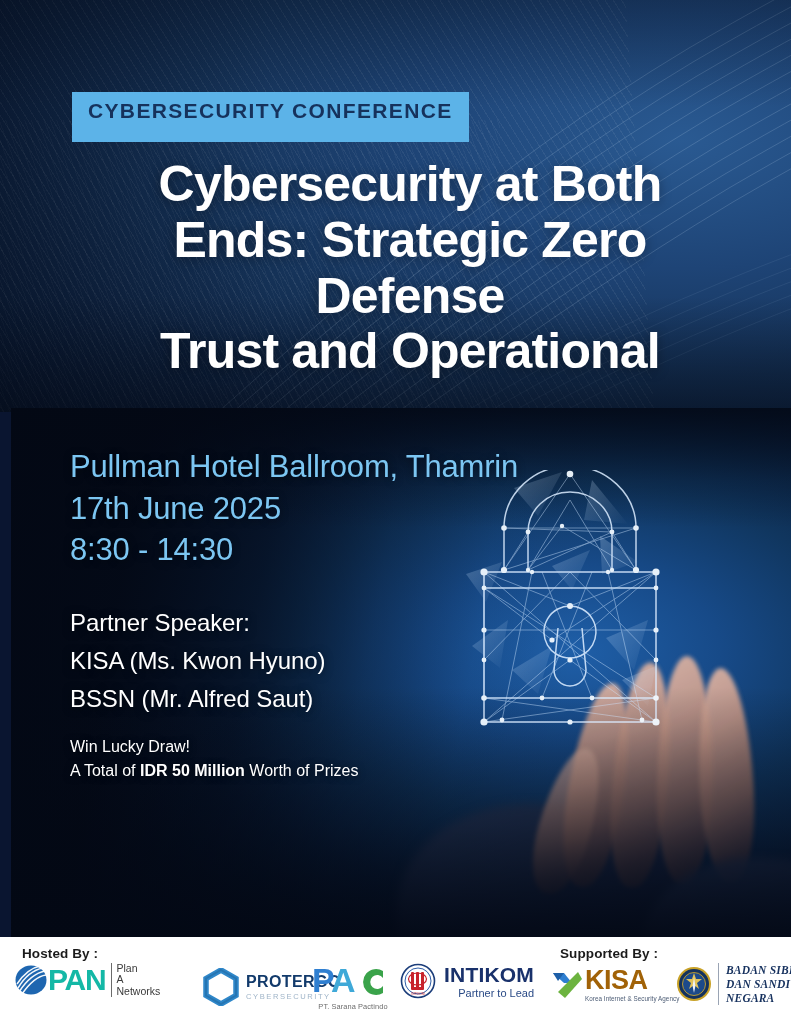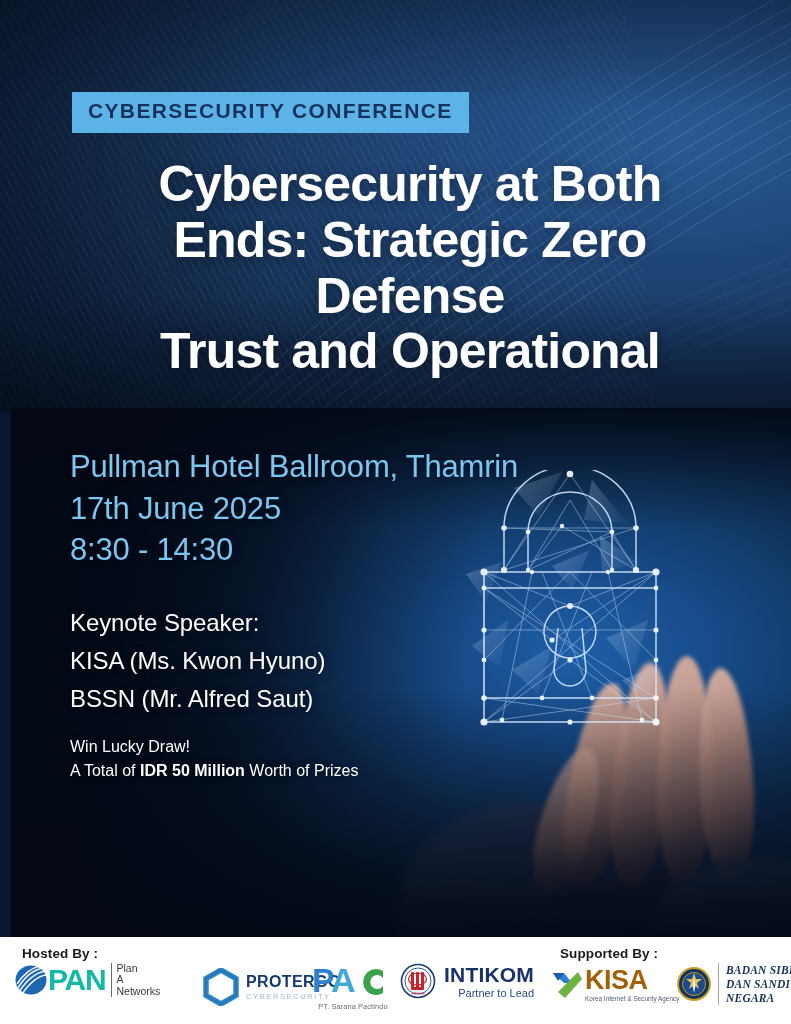--- a/index.html
+++ b/index.html
@@ -134,21 +134,21 @@
 
   
   .badge {
     position: absolute;
     left: 72px; top: 92px;
     background: #5cb3e8;
     color: #16325c;
     font-size: 21px;
     font-weight: bold;
     letter-spacing: 1.35px;
-    padding: 8px 16px 12px 16px;
+    padding: 8px 16px 21px 16px;
     line-height: 1;
     white-space: nowrap;
   }
 
   .title {
     position: absolute;
     left: 70px; top: 157px;
     width: 680px;
     color: #ffffff;
     font-size: 50px;
@@ -400,21 +400,21 @@
     <div>Trust and Operational</div>
   </div>
 
   <div class="venue">
     <div>Pullman Hotel Ballroom, Thamrin</div>
     <div>17th June 2025</div>
     <div>8:30 - 14:30</div>
   </div>
 
   <div class="speakers">
-    <div>Keynote Speaker:</div>
+    <div>Partner Speaker:</div>
     <div>KISA (Ms. Kwon Hyuno)</div>
     <div>BSSN (Mr. Alfred Saut)</div>
   </div>
 
   <div class="lucky">
     <div>Win Lucky Draw!</div>
     <div><span>A Total of </span><span class="bold">IDR 50 Million</span><span> Worth of Prizes</span></div>
   </div>
 
   <div class="footer">

